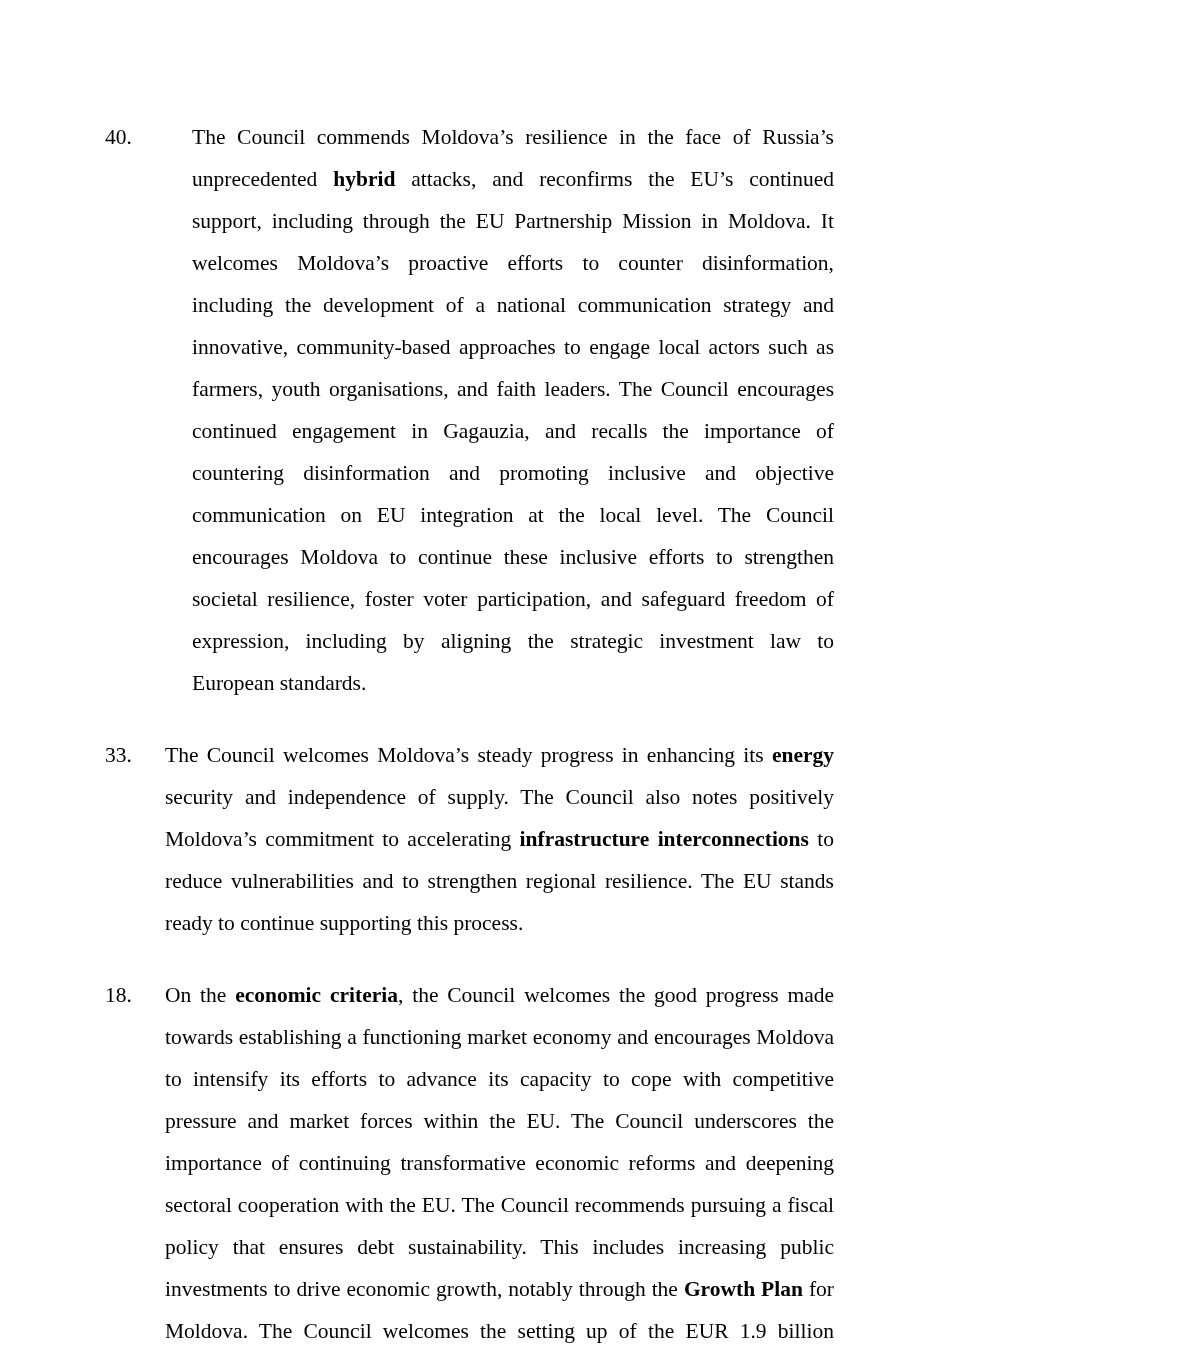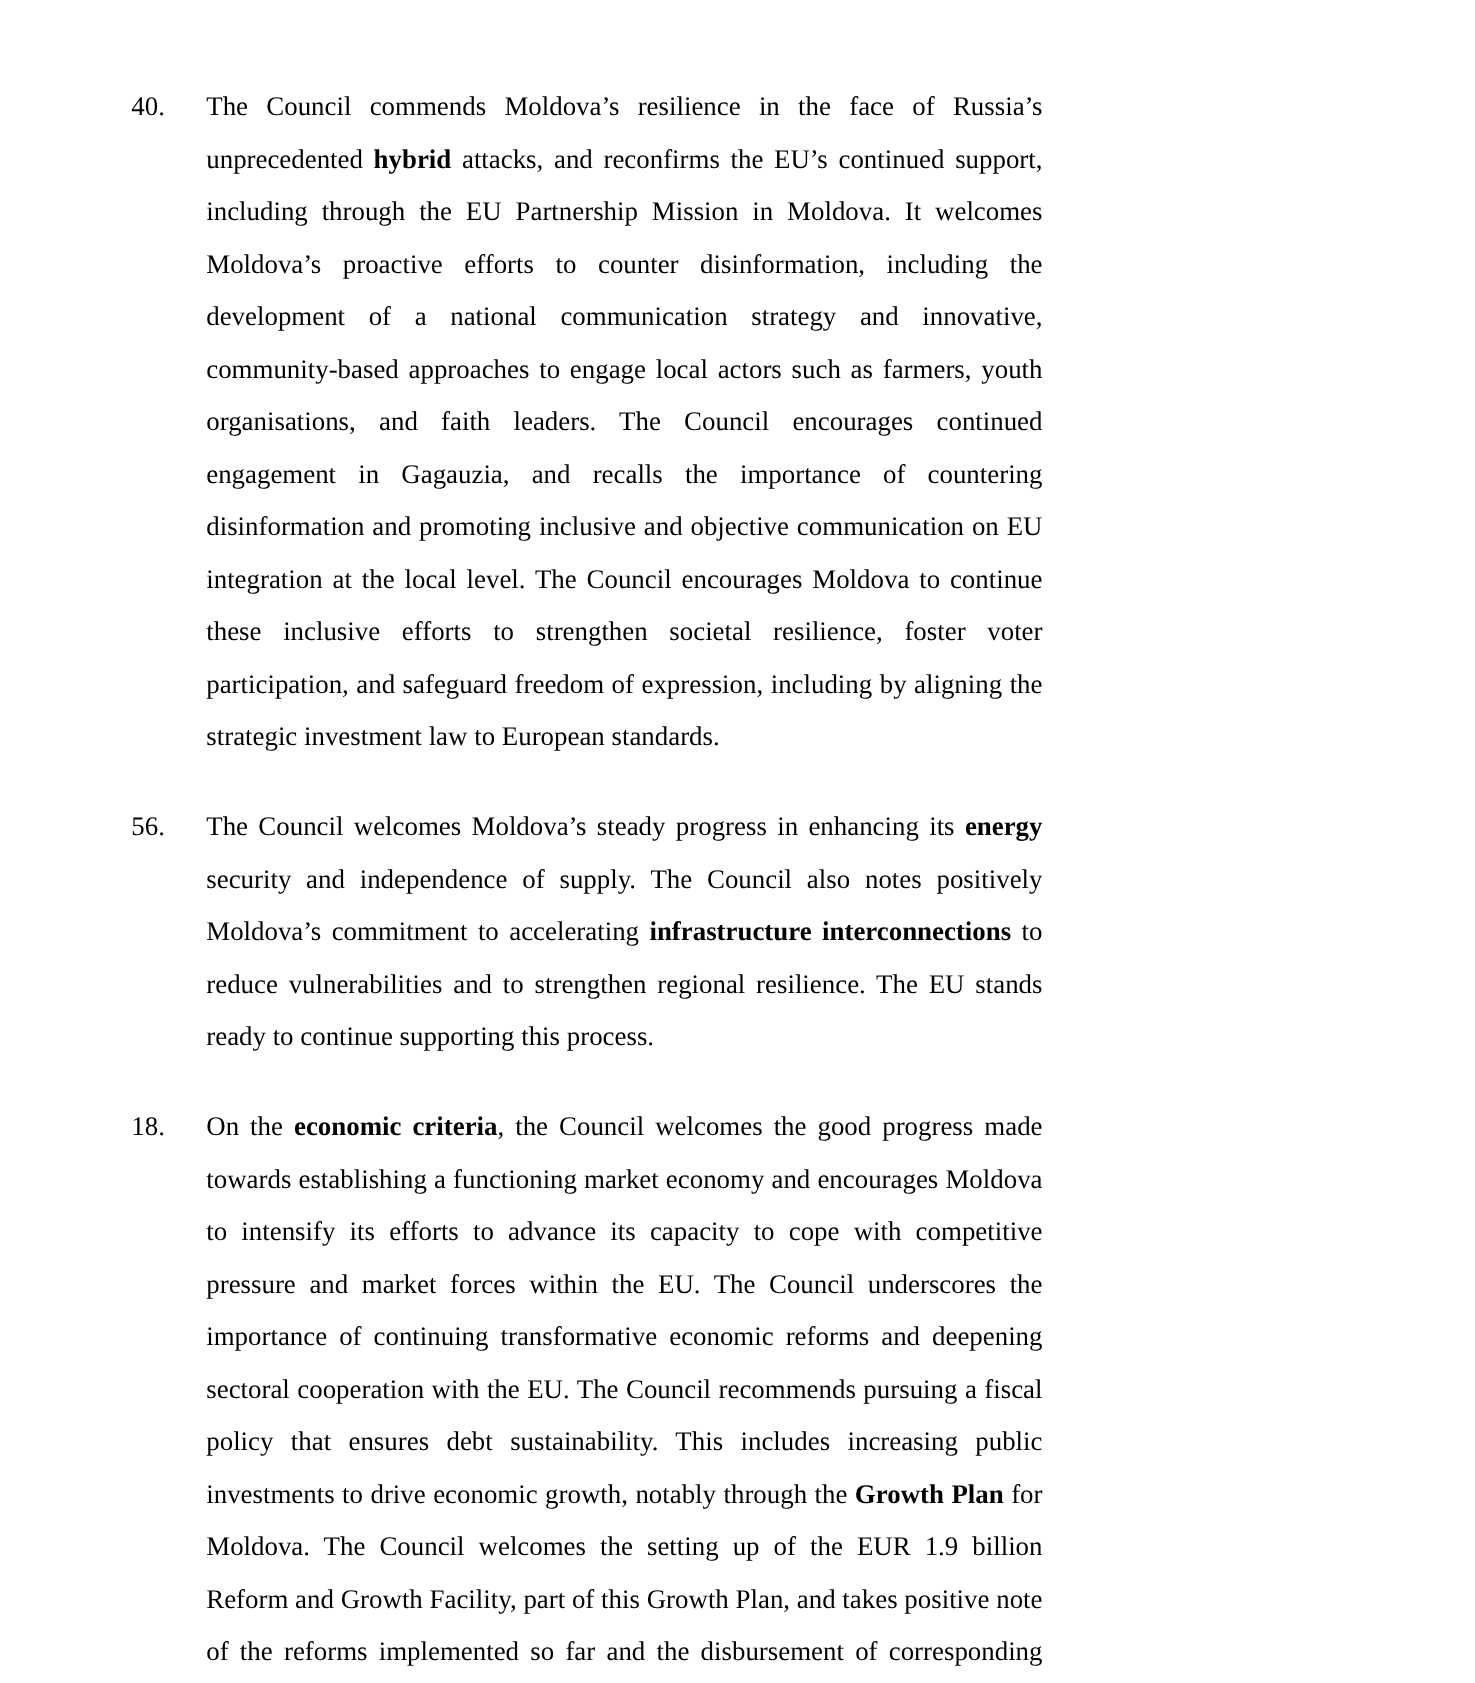--- a/index.html
+++ b/index.html
@@ -12,21 +12,21 @@
     height: 1346px;
     font-family: "Liberation Serif", serif;
     color: #000000;
     overflow: hidden;
   }
   .page {
     position: relative;
     width: 939px;
     height: 1346px;
     box-sizing: border-box;
-    padding: 64px 105px 0 105px;
+    padding: 116px 105px 0 105px;
   }
   .para {
     position: relative;
     display: flex;
     align-items: flex-start;
     margin-bottom: 30px;
   }
   .para-num {
     width: 60px;
     flex: 0 0 60px;
@@ -39,36 +39,36 @@
     font-size: 21.5px;
     line-height: 42px;
     text-align: justify;
     text-justify: inter-word;
     hyphens: none;
   }
   .para-body b {
     font-weight: bold;
   }
   
-  .p40 .para-body { max-width: 915px; }
+  .p40 .para-body { max-width: 915px; margin-left: 27px; }
   .p41 .para-body { max-width: 880px; }
   .p42 .para-body { max-width: 895px; }
 </style>
 </head>
 <body>
 
 <div class="page">
 
   <div class="para p40">
     <div class="para-num">40.</div>
     <div class="para-body"><span>The Council commends Moldova’s resilience in the face of Russia’s unprecedented </span><b>hybrid</b><span> attacks, and reconfirms the EU’s continued support, including through the EU Partnership Mission in Moldova. It welcomes Moldova’s proactive efforts to counter disinformation, including the development of a national communication strategy and innovative, community-based approaches to engage local actors such as farmers, youth organisations, and faith leaders. The Council encourages continued engagement in Gagauzia, and recalls the importance of countering disinformation and promoting inclusive and objective communication on EU integration at the local level. The Council encourages Moldova to continue these inclusive efforts to strengthen societal resilience, foster voter participation, and safeguard freedom of expression, including by aligning the strategic investment law to European standards.</span></div>
   </div>
 
   <div class="para p41">
-    <div class="para-num">56.</div>
+    <div class="para-num">33.</div>
     <div class="para-body"><span>The Council welcomes Moldova’s steady progress in enhancing its </span><b>energy</b><span> security and independence of supply. The Council also notes positively Moldova’s commitment to accelerating </span><b>infrastructure interconnections</b><span> to reduce vulnerabilities and to strengthen regional resilience. The EU stands ready to continue supporting this process.</span></div>
   </div>
 
   <div class="para p42">
     <div class="para-num">18.</div>
     <div class="para-body"><span>On the </span><b>economic criteria</b><span>, the Council welcomes the good progress made towards establishing a functioning market economy and encourages Moldova to intensify its efforts to advance its capacity to cope with competitive pressure and market forces within the EU. The Council underscores the importance of continuing transformative economic reforms and deepening sectoral cooperation with the EU. The Council recommends pursuing a fiscal policy that ensures debt sustainability. This includes increasing public investments to drive economic growth, notably through the </span><b>Growth Plan</b><span> for Moldova. The Council welcomes the setting up of the EUR 1.9 billion Reform and Growth Facility, part of this Growth Plan, and takes positive note of the reforms implemented so far and the disbursement of corresponding funds, and recalls the need for continued reform efforts in this regard.</span></div>
   </div>
 
 </div>
 

